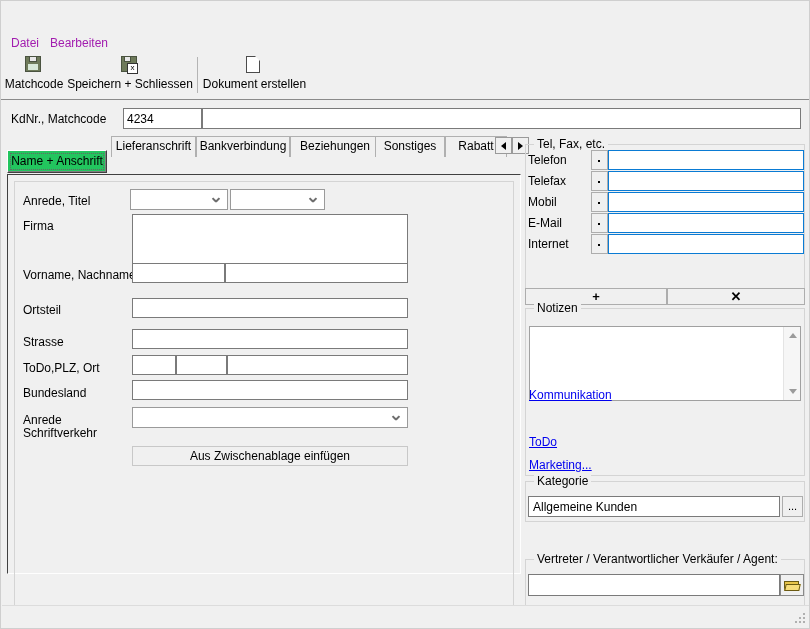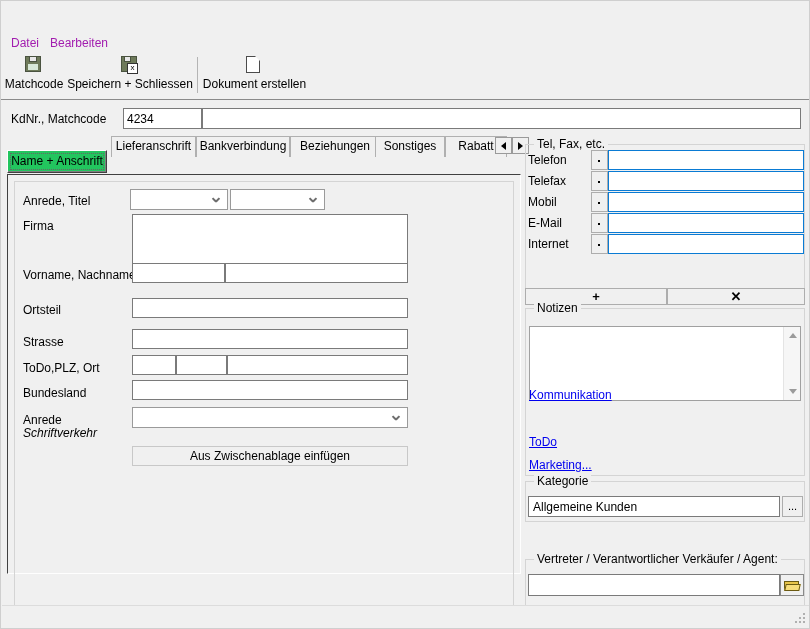--- a/index.html
+++ b/index.html
@@ -623,21 +623,21 @@
 
     <div class="flabel" style="left:15px; top:186px;">ToDo,PLZ, Ort</div>
     <input class="finput" style="left: 124px; top: 180px; width: 44px; height: 20px;" value="">
     <input class="finput" style="left: 168px; top: 180px; width: 51px; height: 20px;" value="">
     <input class="finput" style="left: 219px; top: 180px; width: 181px; height: 20px;" value="">
 
     <div class="flabel" style="left:15px; top:211px;">Bundesland</div>
     <input class="finput" style="left: 124px; top: 205px; width: 276px; height: 20px;" value="">
 
     <div class="flabel" style="left:15px; top:238px;">Anrede</div>
-    <div class="flabel" style="left:15px; top:251px;font-style:italic;">Schriftverkehr</div>
+    <div class="flabel" style="left:15px; top:251px;">Schriftverkehr</div>
     <div class="fcombo" style="left:124px; top:232px; width:276px;">
       <span class="chev"></span>
     </div>
 
     <div class="fbutton" style="left:124px; top:271px; width:276px; height:20px; line-height:18px;">Aus Zwischenablage einfügen</div>
   </div>
 
   <div class="group" style="left:524px; top:143px; width:280px; height:161px;">
     <div class="gtitle">Tel, Fax, etc.</div>
   </div>

